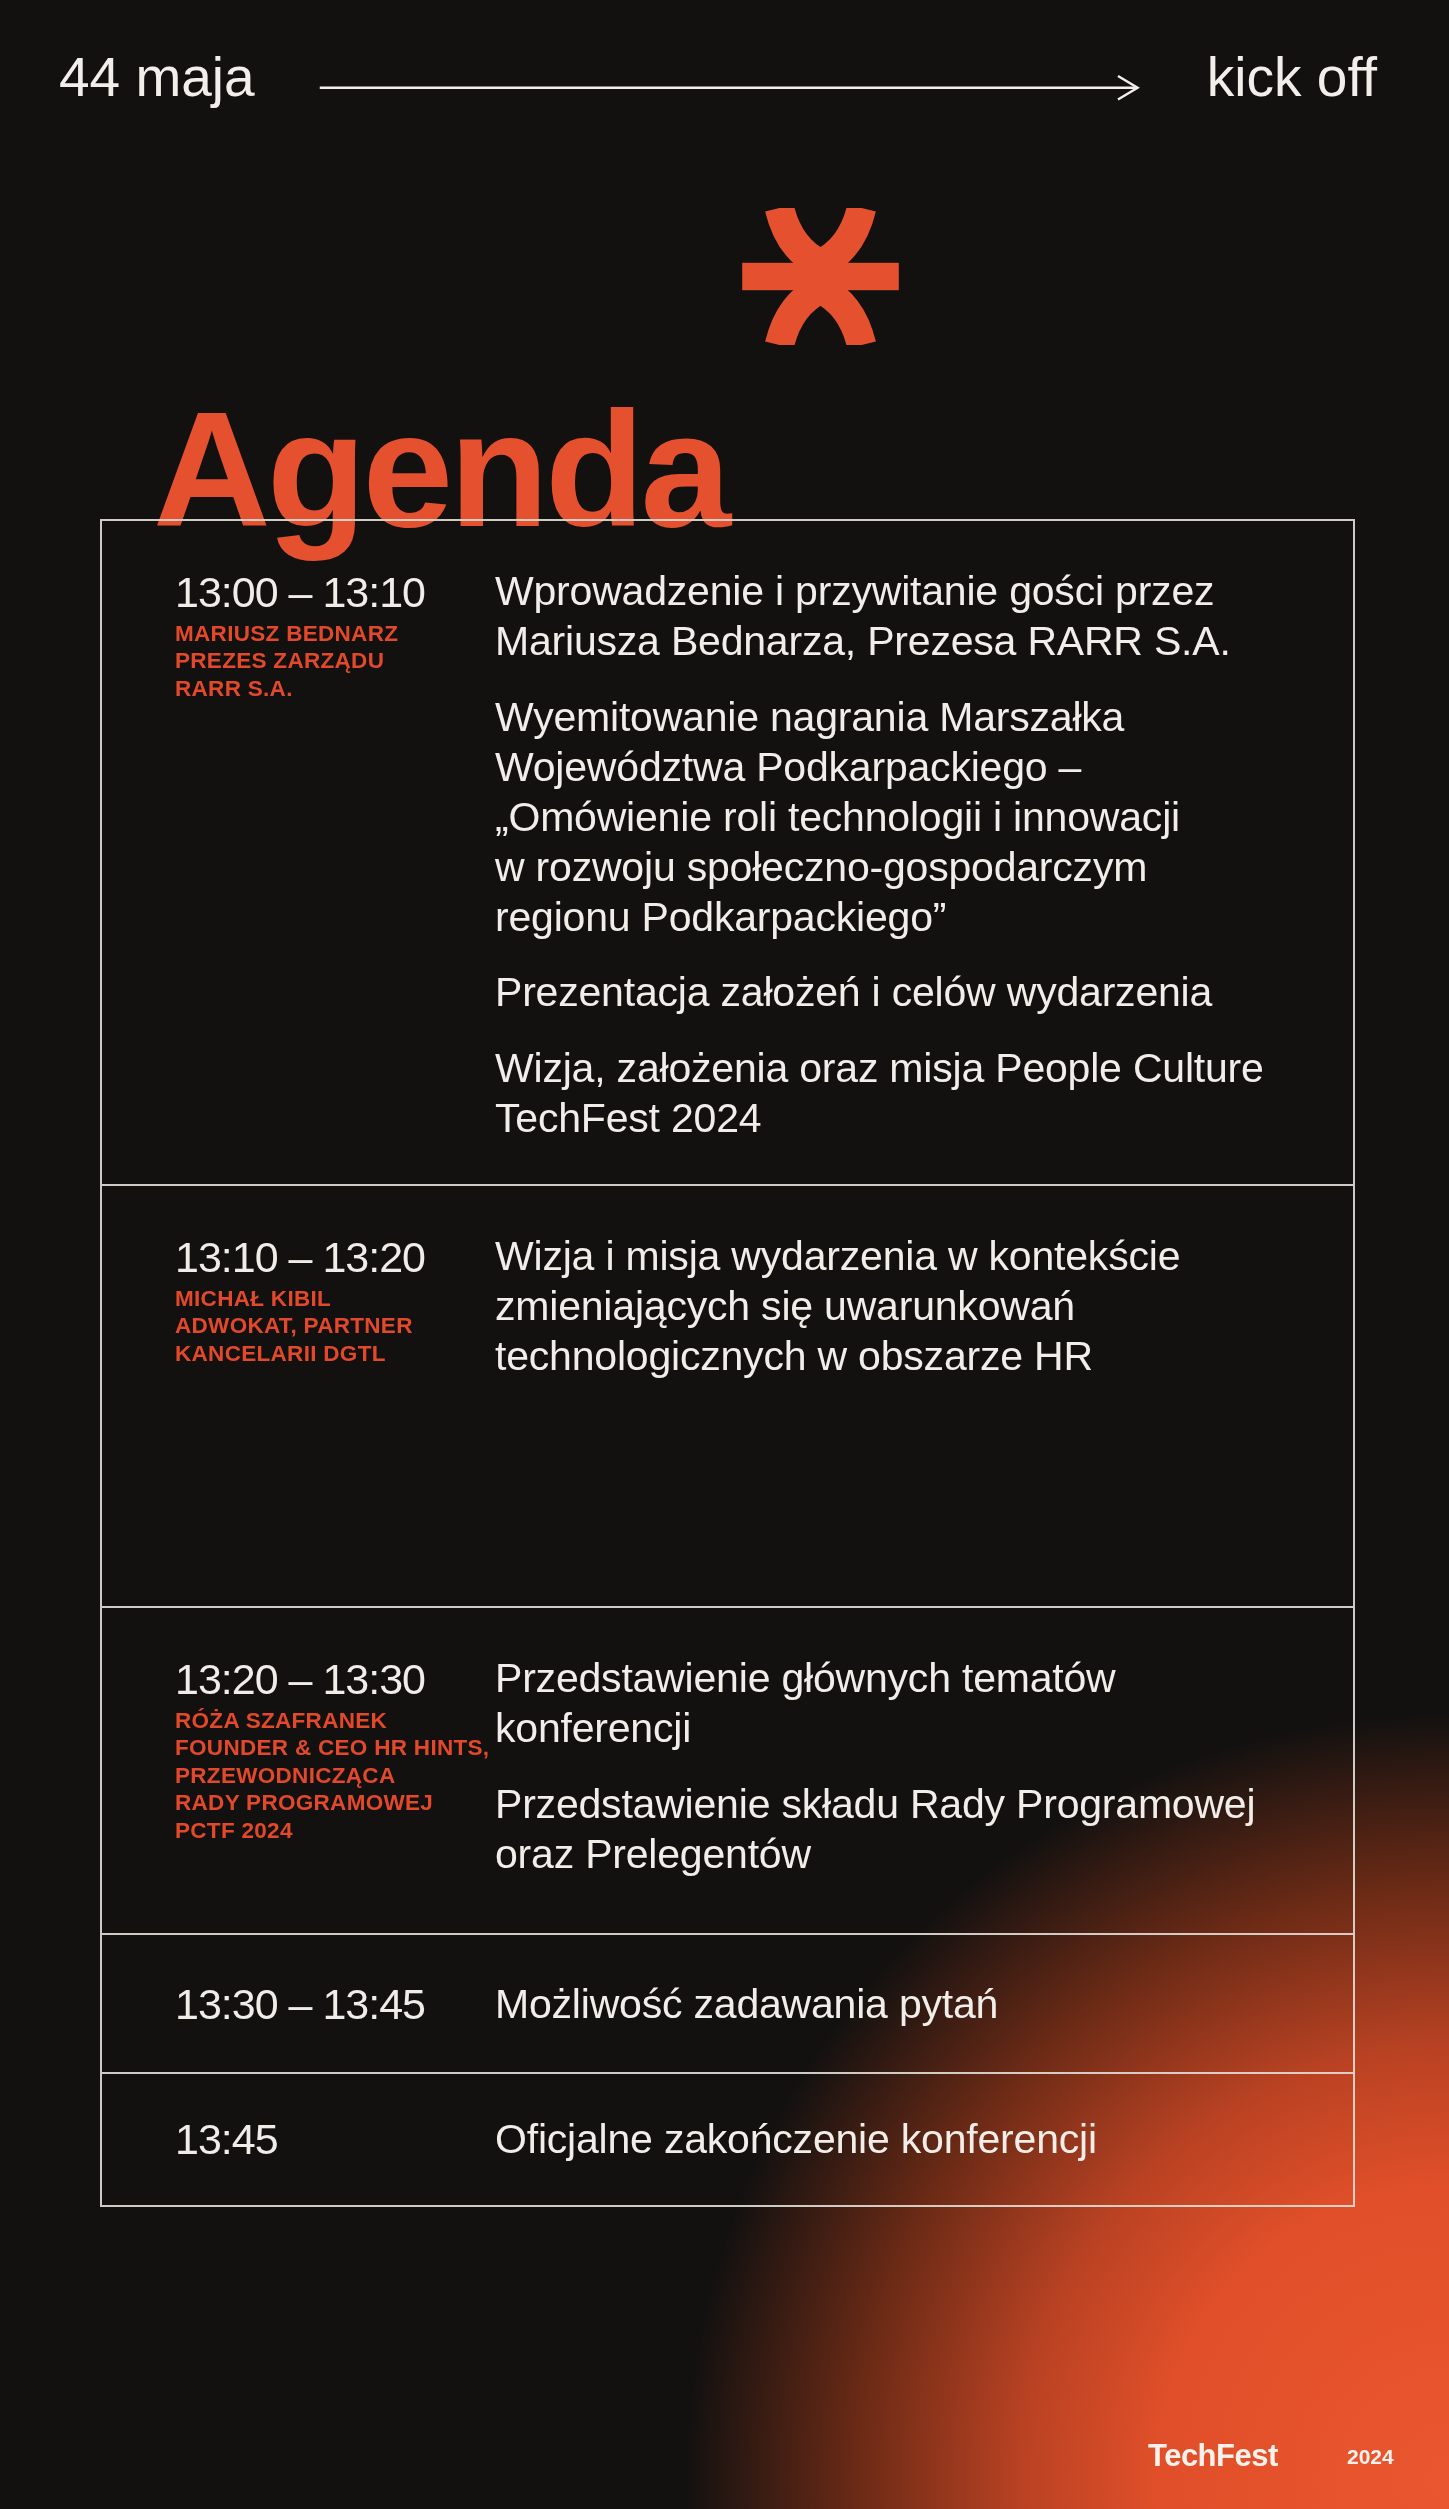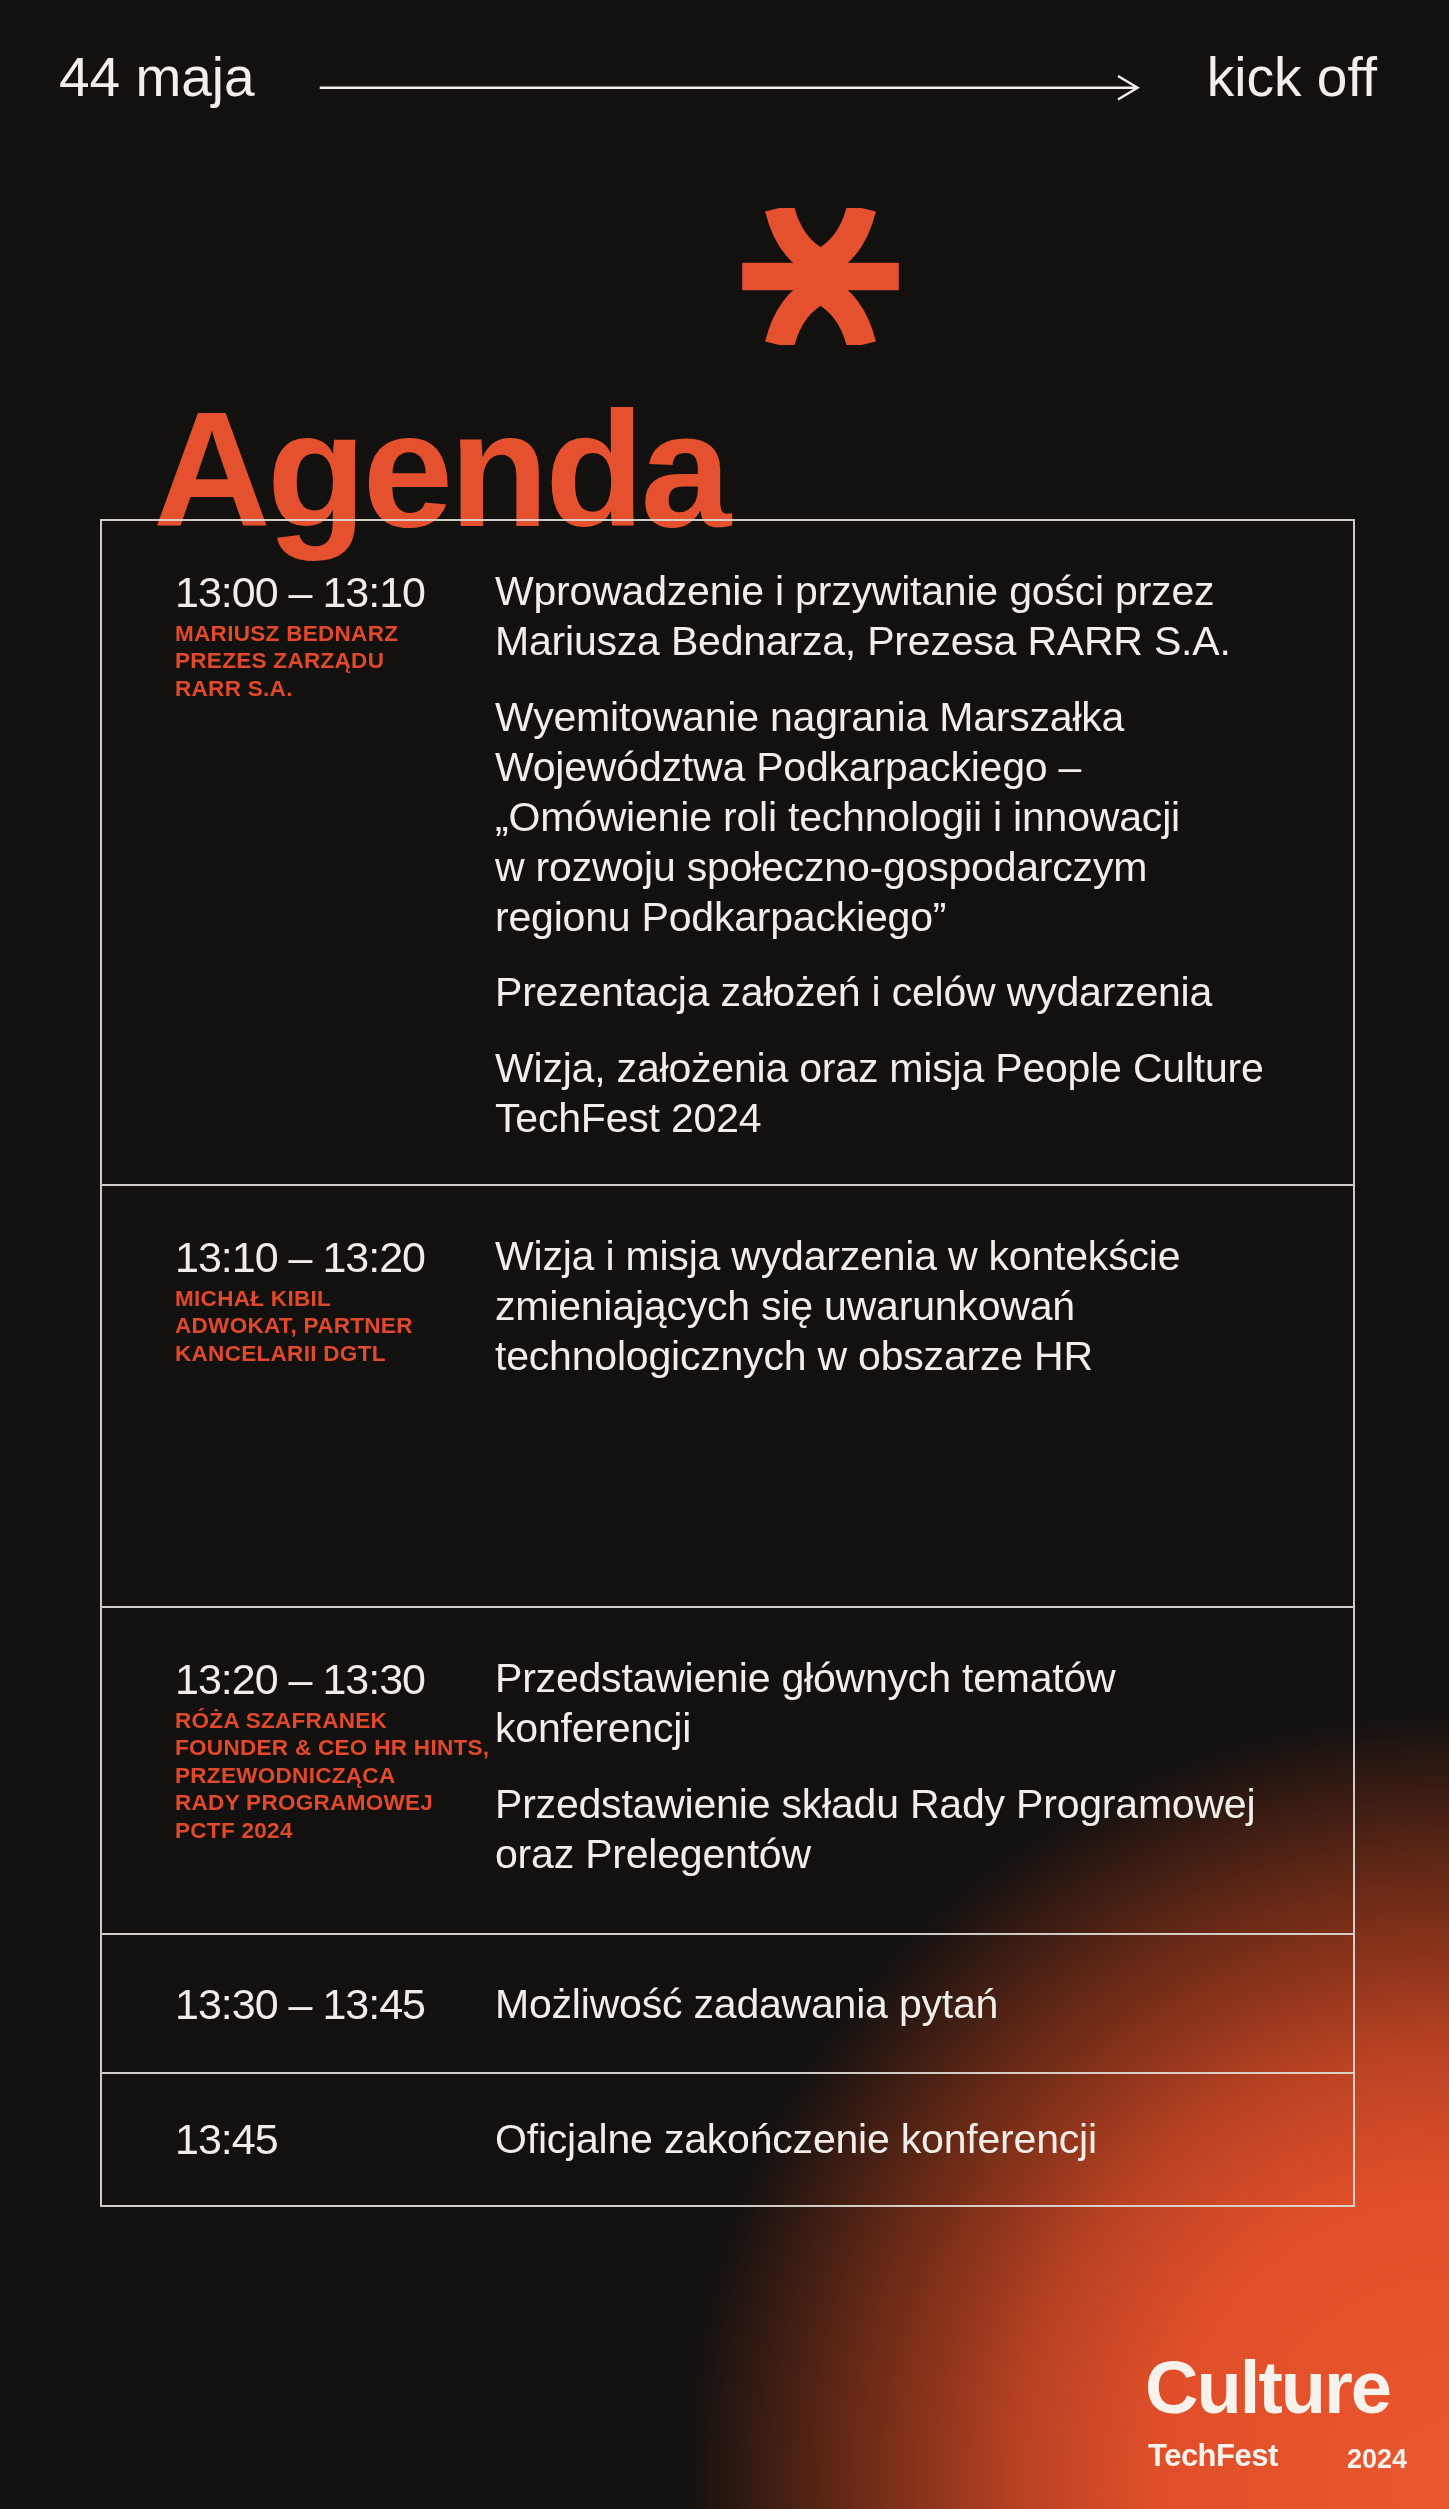--- a/index.html
+++ b/index.html
@@ -35,21 +35,21 @@
   .slot p{margin:0 0 25.5px 0;font-size:41px;line-height:50px;letter-spacing:-0.2px;
           color:#F1EEE9;white-space:pre-line;}
   .slot p:last-child{margin-bottom:0;}
   
   .brand-top{position:absolute;left:1066px;top:2292px;font-size:74px;line-height:1;font-weight:700;
              letter-spacing:-2px;color:#F7F2EB;}
   .brand-bottom{position:absolute;left:1145px;top:2351px;font-size:74px;line-height:1;font-weight:700;
              letter-spacing:-2px;color:#F7F2EB;}
   .brand-sub{position:absolute;left:1148px;top:2440px;font-size:31px;line-height:1;font-weight:700;
              letter-spacing:-0.5px;color:#F7F2EB;}
-  .brand-year{position:absolute;left:1347px;top:2446px;font-size:27px;line-height:1;font-weight:700;
+  .brand-year{position:absolute;left:1347px;top:2446px;font-size:21px;line-height:1;font-weight:700;
              color:#F7F2EB;}
 </style>
 </head>
 <body>
 
 <div class="poster">
 
   <div class="hdr-date">44 maja</div>
   <svg class="hdr-arrow" width="833" height="27.4" viewBox="0 0 850 28">
     <line x1="0" y1="14" x2="834" y2="14" stroke="#F2EFEA" stroke-width="2.5"></line>
@@ -135,18 +135,17 @@
       <div>
         <div class="time">13:45</div>
       </div>
       <div class="slot">
         <p>Oficjalne zakończenie konferencji</p>
       </div>
     </div>
 
   </section>
 
-  <div class="brand-bottom">Culture</div>
   <div class="brand-sub">TechFest</div>
   <div class="brand-year">2024</div>
 
 </div>
 
 
 </body></html>

